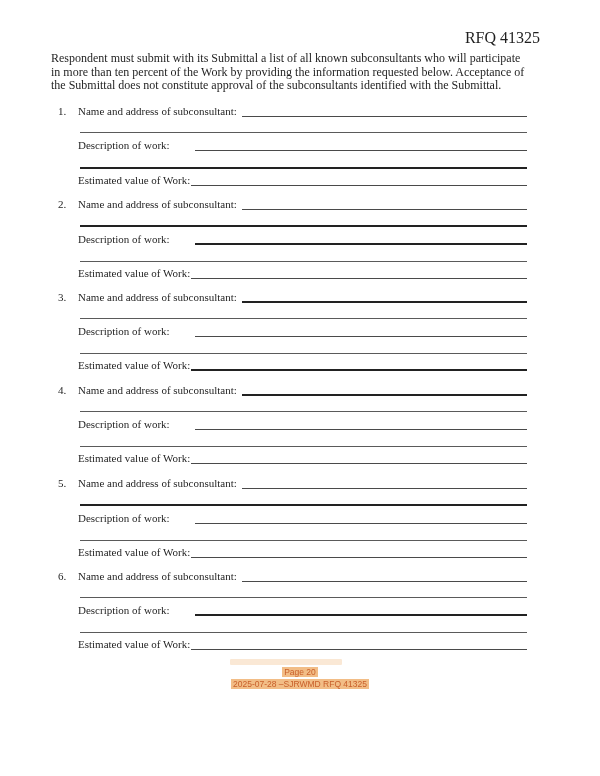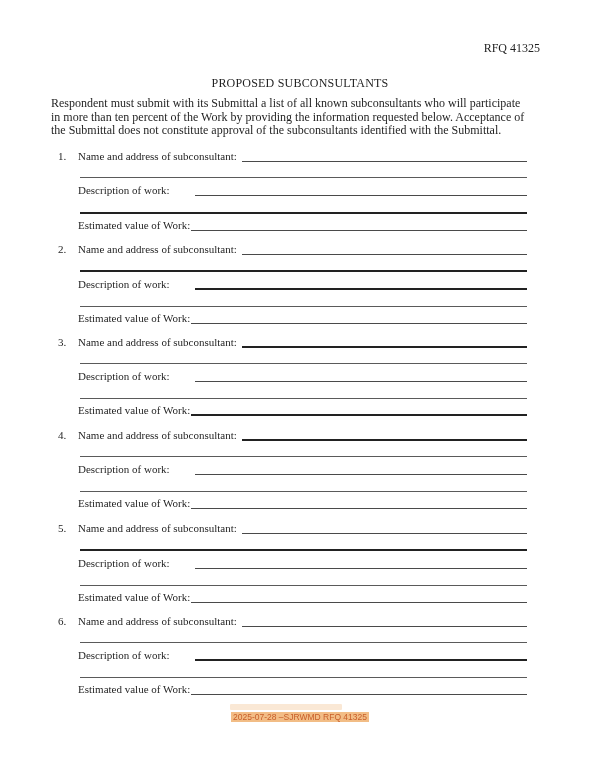--- a/index.html
+++ b/index.html
@@ -10,24 +10,24 @@
   .page {
     position: relative;
     width: 600px;
     height: 776px;
     background: #ffffff;
     font-family: "Liberation Serif", "DejaVu Serif", serif;
     color: #1f1f1f;
     overflow: hidden;
   }
   .rfq {
-    margin-top: 41px;
+    margin-top: 31px;
     padding-right: 60px;
     text-align: right;
-    font-size: 12px;
+    font-size: 16px;
     line-height: 14px;
   }
   .title {
     margin-top: 21px;
     text-align: center;
     font-size: 12px;
     line-height: 14px;
     letter-spacing: 0.2px;
   }
   .subtitle {
@@ -106,21 +106,20 @@
     line-height: 10px;
     padding: 0 2px;
   }
 </style>
 </head>
 <body>
 
 <div class="page">
 
   <div class="rfq">RFQ 41325</div>
-  <div class="title">PROPOSED SUBCONSULTANTS</div>
   <div class="intro">Respondent must submit with its Submittal a list of all known subconsultants who will participate in more than ten percent of the Work by providing the information requested below. Acceptance of the Submittal does not constitute approval of the subconsultants identified with the Submittal.</div>
 
   <div class="items">
 
     <div class="item">
       <div class="row name-row">
         <span class="num">1.</span>
         <span class="lbl">Name and address of subconsultant:</span>
         <span class="fill"></span>
       </div>
@@ -223,17 +222,20 @@
       <div class="row value-row">
         <span class="lbl">Estimated value of Work:</span>
         <span class="fill"></span>
       </div>
     </div>
 
   </div>
 
 
   <div class="stamp-band"></div>
+  <div class="stamp-line">
+    <span class="stamp">Page 20</span>
+  </div>
   <div class="stamp-line">
     <span class="stamp">2025-07-28 –SJRWMD RFQ 41325</span>
   </div>
 
 </div>
 
 </body></html>

